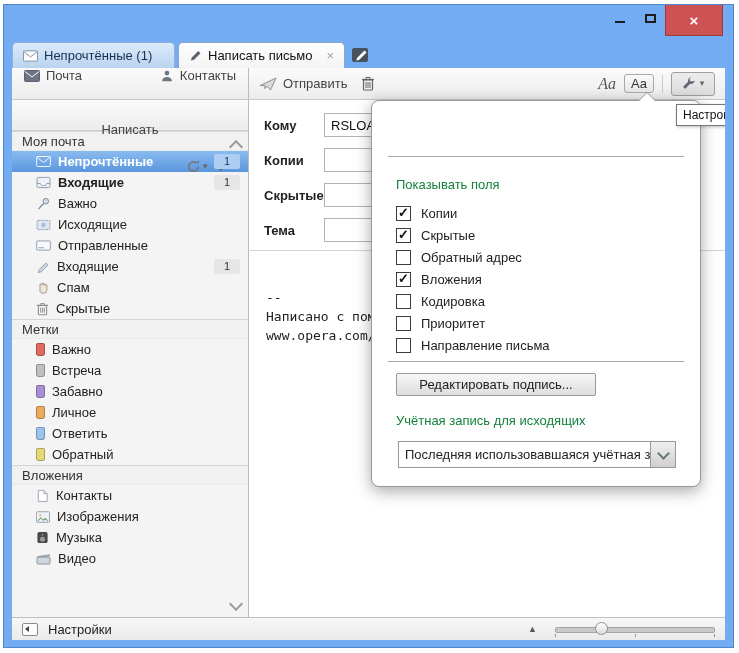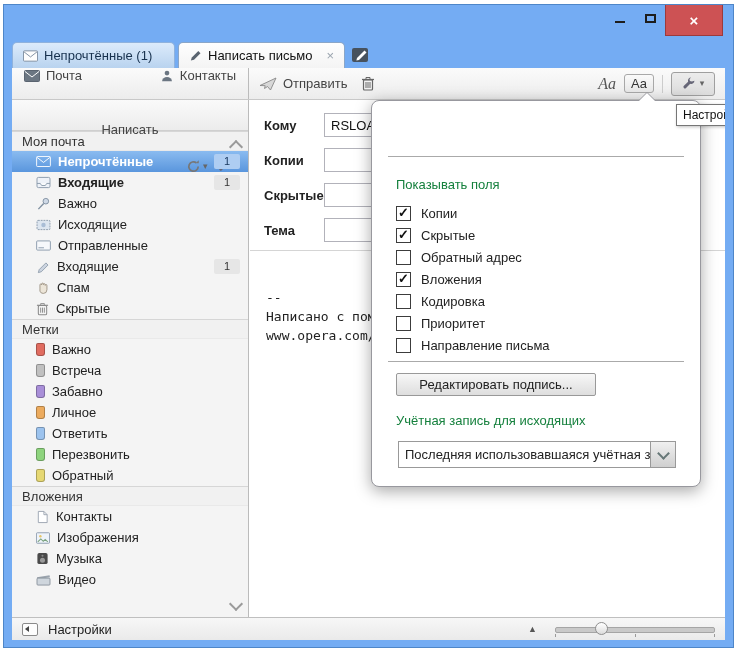--- a/index.html
+++ b/index.html
@@ -275,24 +275,20 @@
       </div>
       <div class="row">
         <span class="tag" style="background-color: rgb(236, 171, 94);"></span>
         <span class="lbl">Личное</span>
       </div>
       <div class="row">
         <span class="tag" style="background-color: rgb(156, 195, 238);"></span>
         <span class="lbl">Ответить</span>
       </div>
       <div class="row">
-        <span class="tag" style="background-color: rgb(142, 212, 126);"></span>
-        <span class="lbl">Перезвонить</span>
-      </div>
-      <div class="row">
         <span class="tag" style="background-color: rgb(230, 216, 115);"></span>
         <span class="lbl">Обратный</span>
       </div>
 
       <div class="section-header">Вложения</div>
       <div class="row">
         <svg width="13" height="14" viewBox="0 0 14 15">
             <path d="M2.5 1.5 h6 l3.5 3.5 v8.5 h-9.5 z" fill="#fff" stroke="#9aa3b0"></path>
             <path d="M8.5 1.5 v3.5 h3.5" fill="none" stroke="#9aa3b0"></path>
           </svg>

